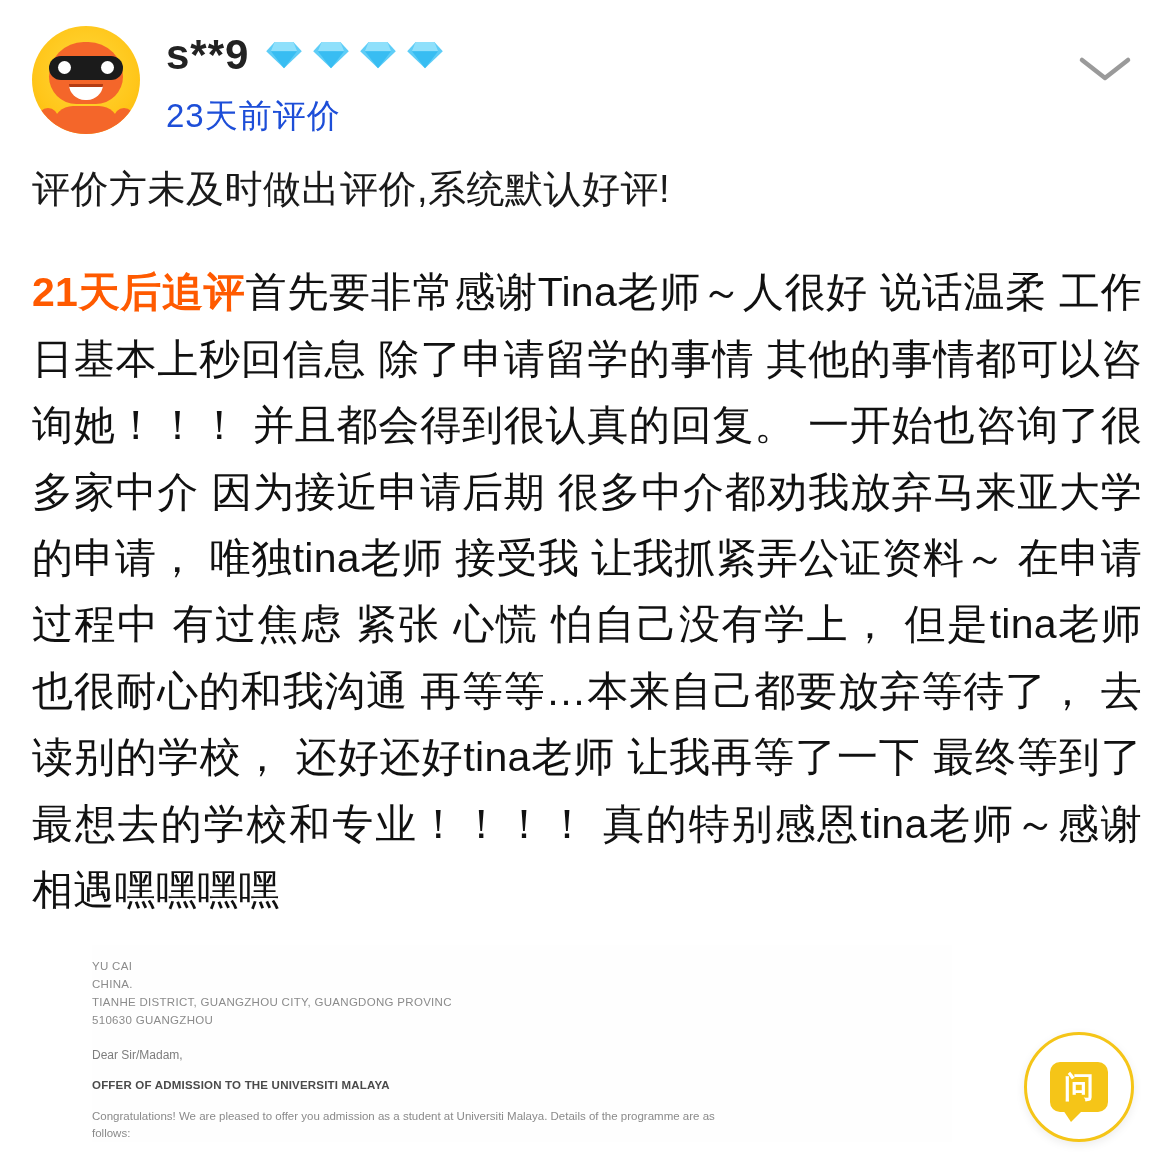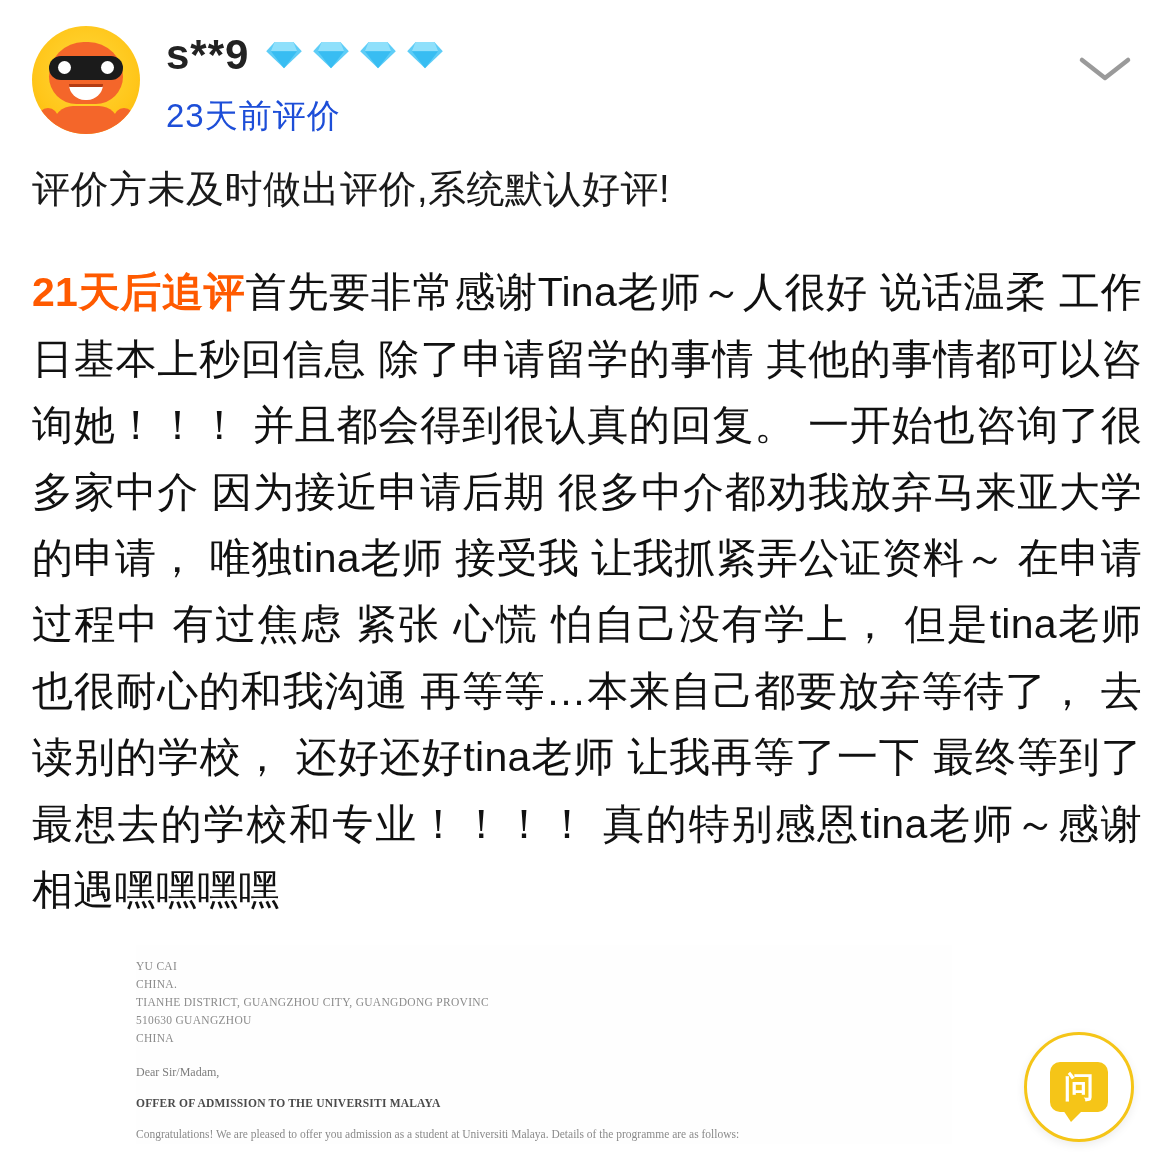--- a/index.html
+++ b/index.html
@@ -167,23 +167,22 @@
 
   
   .doc-wrap {
     margin: 22px 0 0 92px;
     width: 860px;
   }
   .doc {
     position: relative;
     background: #fefefe;
     padding: 4px 0 0 0;
-    font-family: Liberation Serif, serif;
+    font-family: Liberation Sans, sans-serif;
     color: #6a6a6a;
-    margin-left: 44px;
   }
   .doc .faint {
     color: #d9d9d9;
     font-size: 11px;
     letter-spacing: 0.4px;
     margin-bottom: 9px;
   }
   .doc .addr {
     font-size: 11.5px;
     line-height: 1.55;
@@ -313,21 +312,20 @@
   </div>
 
   <div class="doc-wrap">
     <div class="doc">
       <div class="faint"></div>
       <div class="addr">
         <div>YU CAI</div>
         <div>CHINA.</div>
         <div>TIANHE DISTRICT, GUANGZHOU CITY, GUANGDONG PROVINC</div>
         <div>510630 GUANGZHOU</div>
-        <div>CHINA</div>
       </div>
       <div class="salut">Dear Sir/Madam,</div>
       <div class="offer-title">OFFER OF ADMISSION TO THE UNIVERSITI MALAYA</div>
       <div class="congrats">Congratulations! We are pleased to offer you admission as a student at Universiti Malaya. Details of the programme are as follows:</div>
 
     </div>
   </div>
 
   <div class="ask-fab">
     <div class="bubble">

